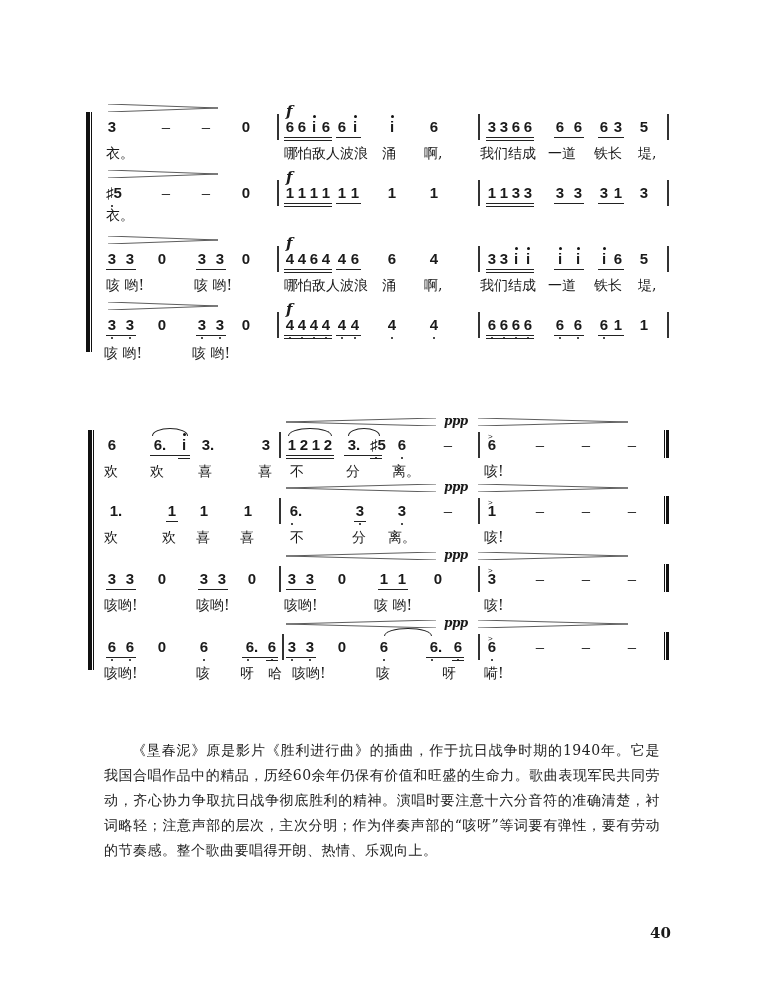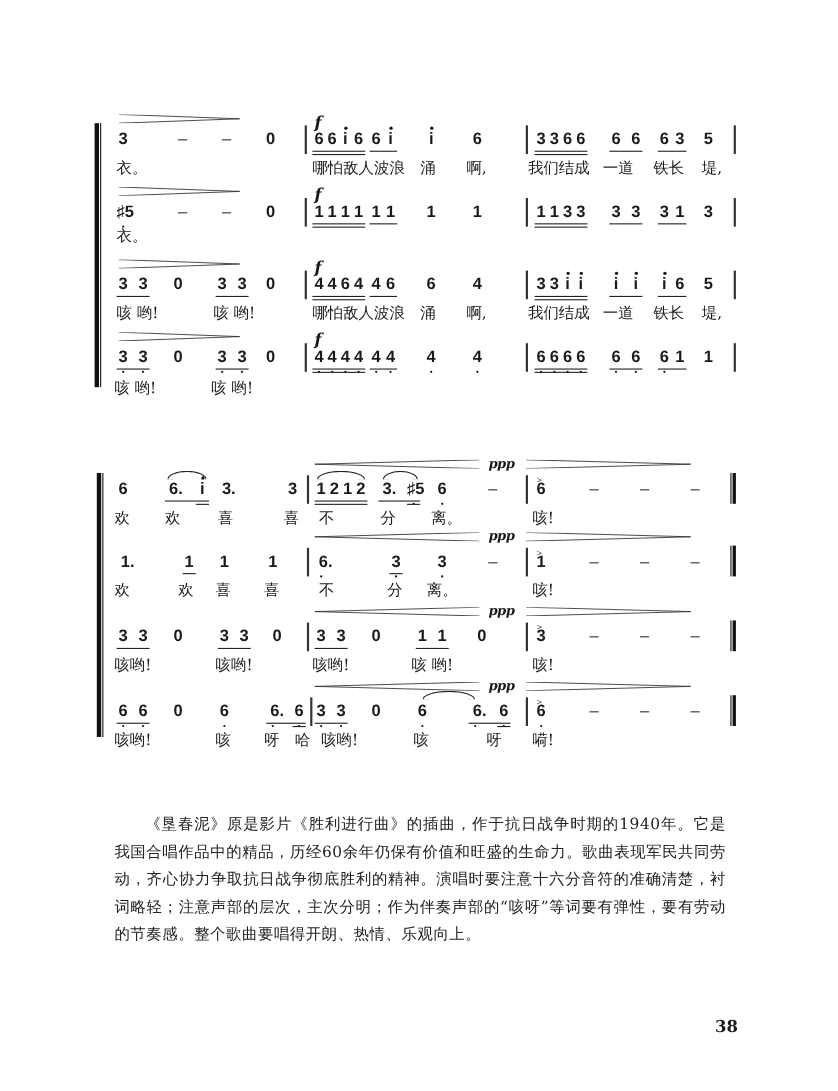--- a/index.html
+++ b/index.html
@@ -468,13 +468,13 @@
       <span class="lyric" style="left:206px;">咳哟!</span>
       <span class="lyric" style="left:290px;">咳</span>
       <span class="lyric" style="left:356px;">呀</span>
       <span class="lyric" style="left:398px;">嗬!</span>
     </div>
   </div>
 </div>
 
 <p class="paragraph">《垦春泥》原是影片《胜利进行曲》的插曲，作于抗日战争时期的1940年。它是我国合唱作品中的精品，历经60余年仍保有价值和旺盛的生命力。歌曲表现军民共同劳动，齐心协力争取抗日战争彻底胜利的精神。演唱时要注意十六分音符的准确清楚，衬词略轻；注意声部的层次，主次分明；作为伴奏声部的“咳呀”等词要有弹性，要有劳动的节奏感。整个歌曲要唱得开朗、热情、乐观向上。</p>
 
-<div class="page-number">38</div>
+<div class="page-number">40</div>
 
 </body></html>

